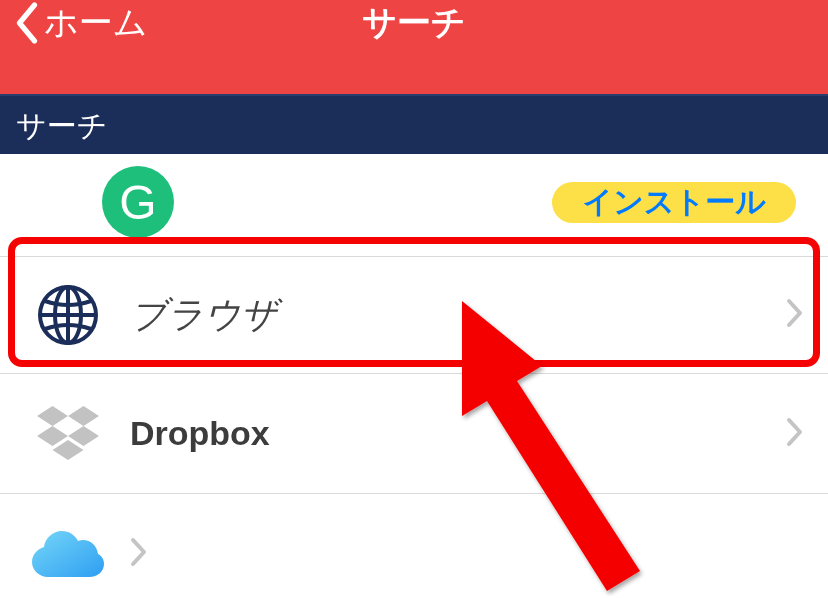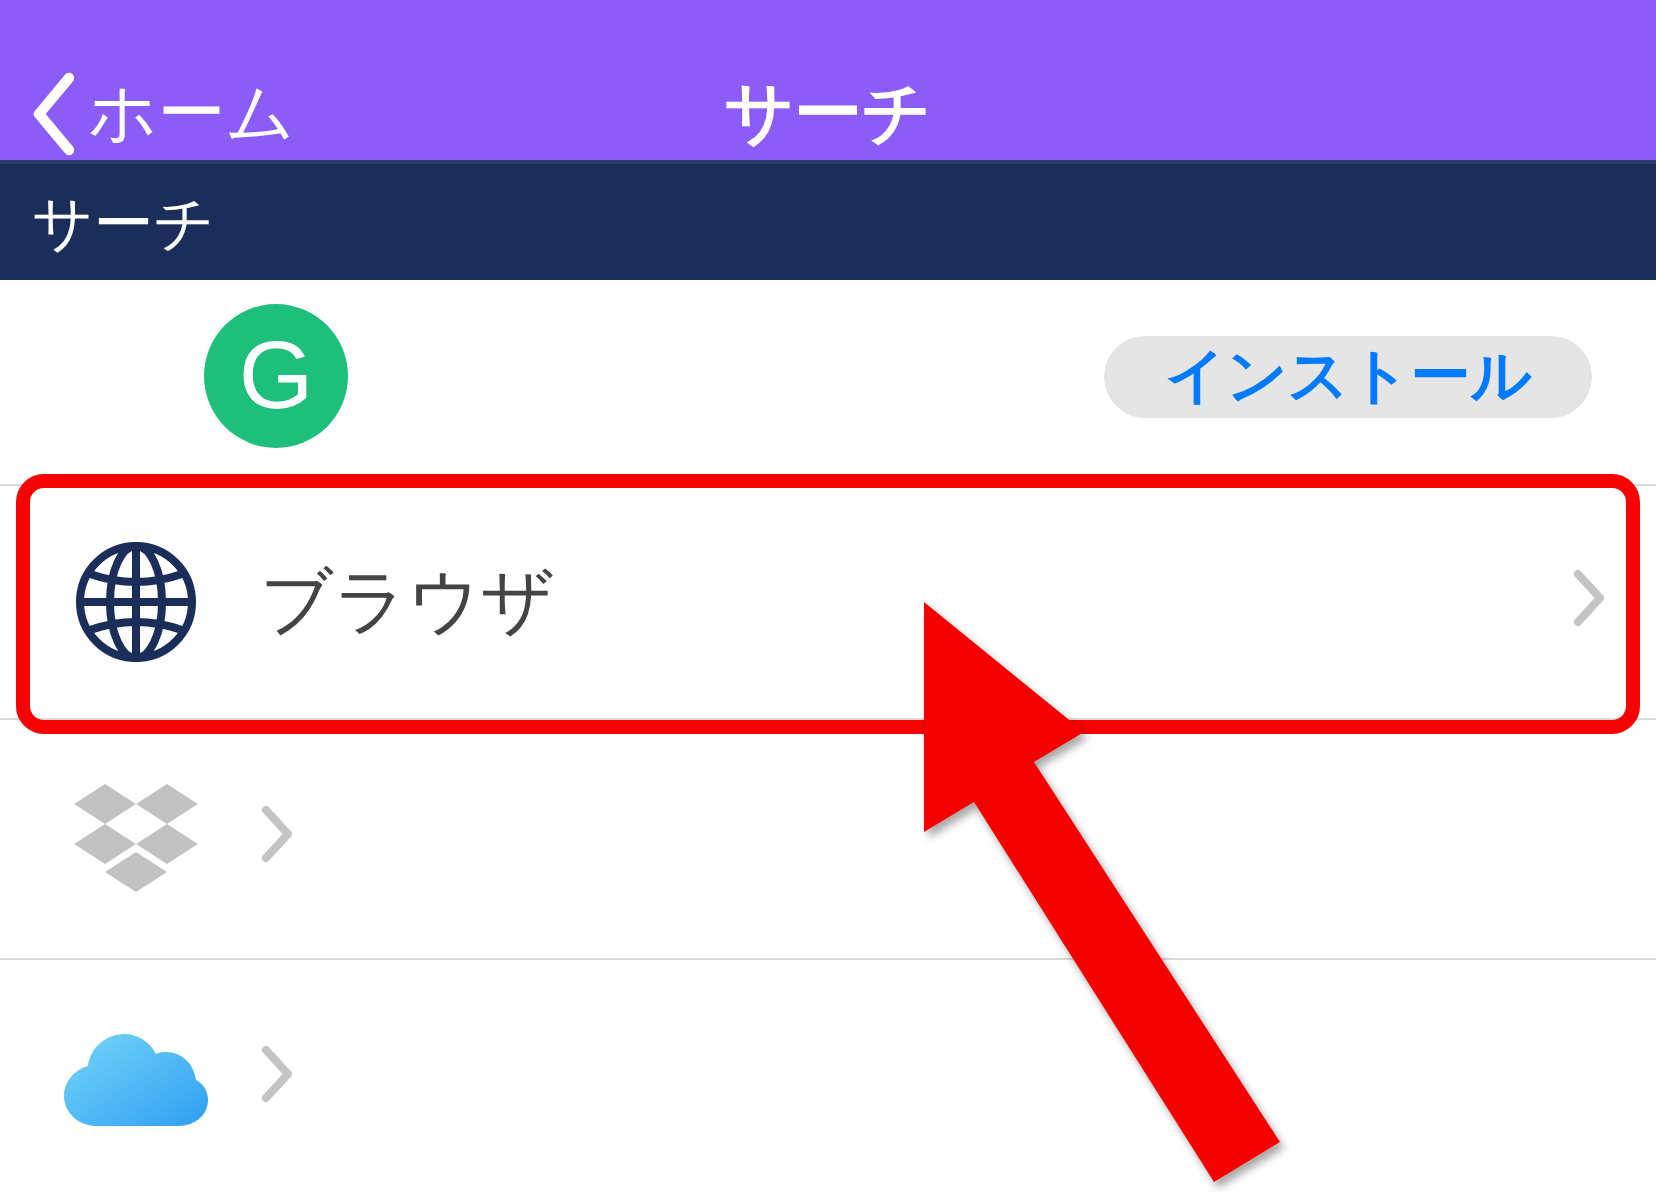--- a/index.html
+++ b/index.html
@@ -5,24 +5,24 @@
     * { margin: 0; padding: 0; box-sizing: border-box; }
     body {
       font-family: -apple-system, "Hiragino Sans", sans-serif;
       background: #fff;
       width: 828px;
       height: 598px;
       overflow: hidden;
       position: relative;
     }
     .nav-bar {
-      height: 80px;
-      background: #8b5cf6;
-      display: flex;
-      align-items: flex-end;
+      height: 94px;
+      background: #ef4444;
+      display: flex;
+      align-items: flex-start;
       position: relative;
     }
     .back-button {
       display: flex;
       align-items: center;
       color: #fff;
       font-size: 34px;
       font-weight: 400;
       padding-left: 14px;
       cursor: pointer;
@@ -62,21 +62,21 @@
       border-radius: 50%;
       background: #1dbf7b;
       display: flex;
       align-items: center;
       justify-content: center;
       color: #fff;
       font-size: 48px;
       font-weight: 500;
     }
     .install-button {
-      background: #e5e5e5;
+      background: #fde047;
       color: #007aff;
       border: none;
       border-radius: 28px;
       padding: 0 30px;
       font-size: 30px;
       font-weight: 700;
       cursor: pointer;
     }
     .highlight-box {
       position: absolute;
@@ -115,20 +115,21 @@
     .item-label {
       flex: 1;
       font-size: 34px;
       font-weight: 700;
       color: #3c3c3c;
     }
     .item-label.jp {
       font-weight: 400;
       font-size: 36px;
       color: #444;
+      font-style: italic;
     }
     .chevron-right {
       color: #c4c4c6;
     }
     .chevron-right svg { width: 18px; height: 30px; }
     .dropbox-icon svg { width: 62px; height: 56px; }
     .globe-icon svg { width: 64px; height: 64px; }
     .icloud-icon svg { width: 72px; height: 50px; }
     .arrow-annotation {
       position: absolute;
@@ -194,20 +195,21 @@
       <svg viewBox="0 0 62 56">
         <g fill="#c2c2c2">
           <polygon points="15.5,0 0,10 15.5,20 31,10"></polygon>
           <polygon points="46.5,0 31,10 46.5,20 62,10"></polygon>
           <polygon points="15.5,20 0,30 15.5,40 31,30"></polygon>
           <polygon points="46.5,20 31,30 46.5,40 62,30"></polygon>
           <polygon points="31,34 15.5,44 31,54 46.5,44"></polygon>
         </g>
       </svg>
     </div>
+    <div class="item-label">Dropbox</div>
     <div class="chevron-right">
       <svg viewBox="0 0 18 30">
           <polyline points="3,3 14,15 3,27" fill="none" stroke="#c4c4c6" stroke-width="4" stroke-linecap="round" stroke-linejoin="round"></polyline>
         </svg>
     </div>
   </div>
 
   <div class="list-item">
     <div class="item-icon icloud-icon">
       <svg viewBox="0 0 72 50">

